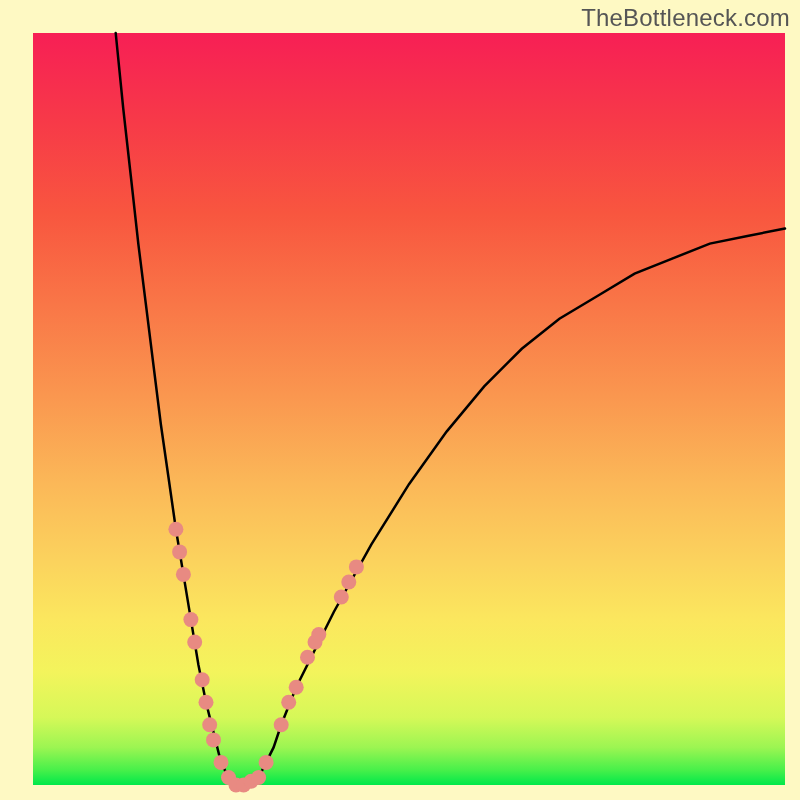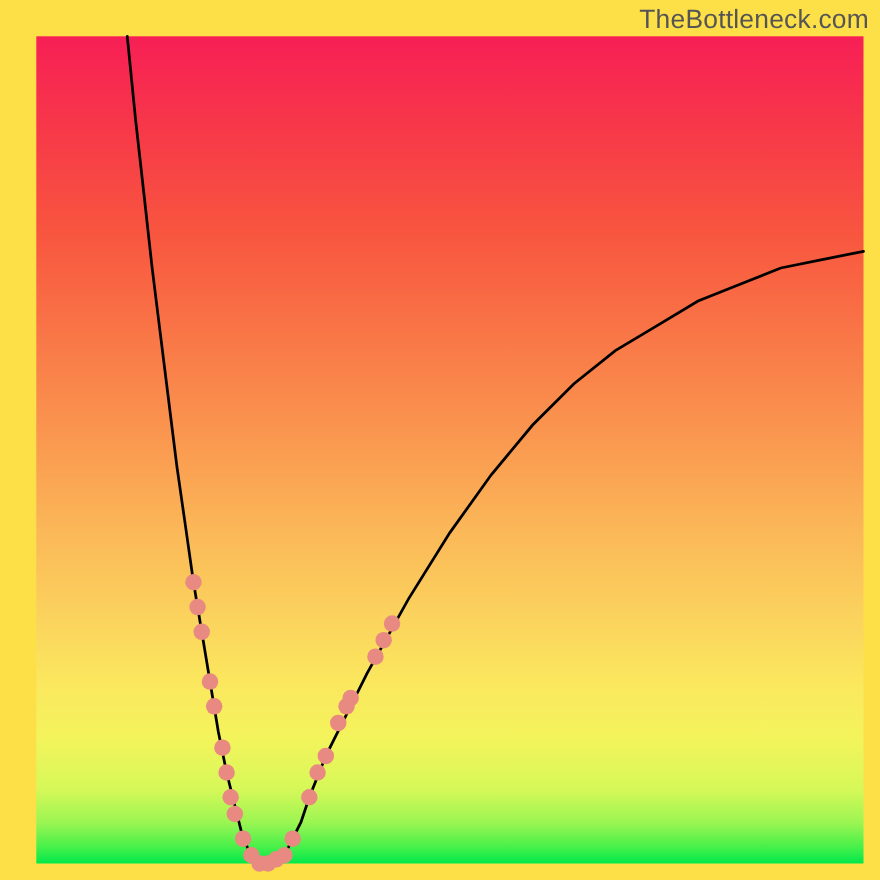--- a/index.html
+++ b/index.html
@@ -8,21 +8,21 @@
     width: 800px;
     height: 800px;
     overflow: hidden;
     background: #000;
     font-family: Arial, Helvetica, sans-serif;
   }
   .frame {
     position: relative;
     width: 800px;
     height: 800px;
-    background: #fde047;
+    background: #fef9c3;
   }
   .plot {
     position: absolute;
     left: 33px;
     top: 33px;
     width: 752px;
     height: 752px;
     
     background: linear-gradient(to top,
       #00e84a 0%,

